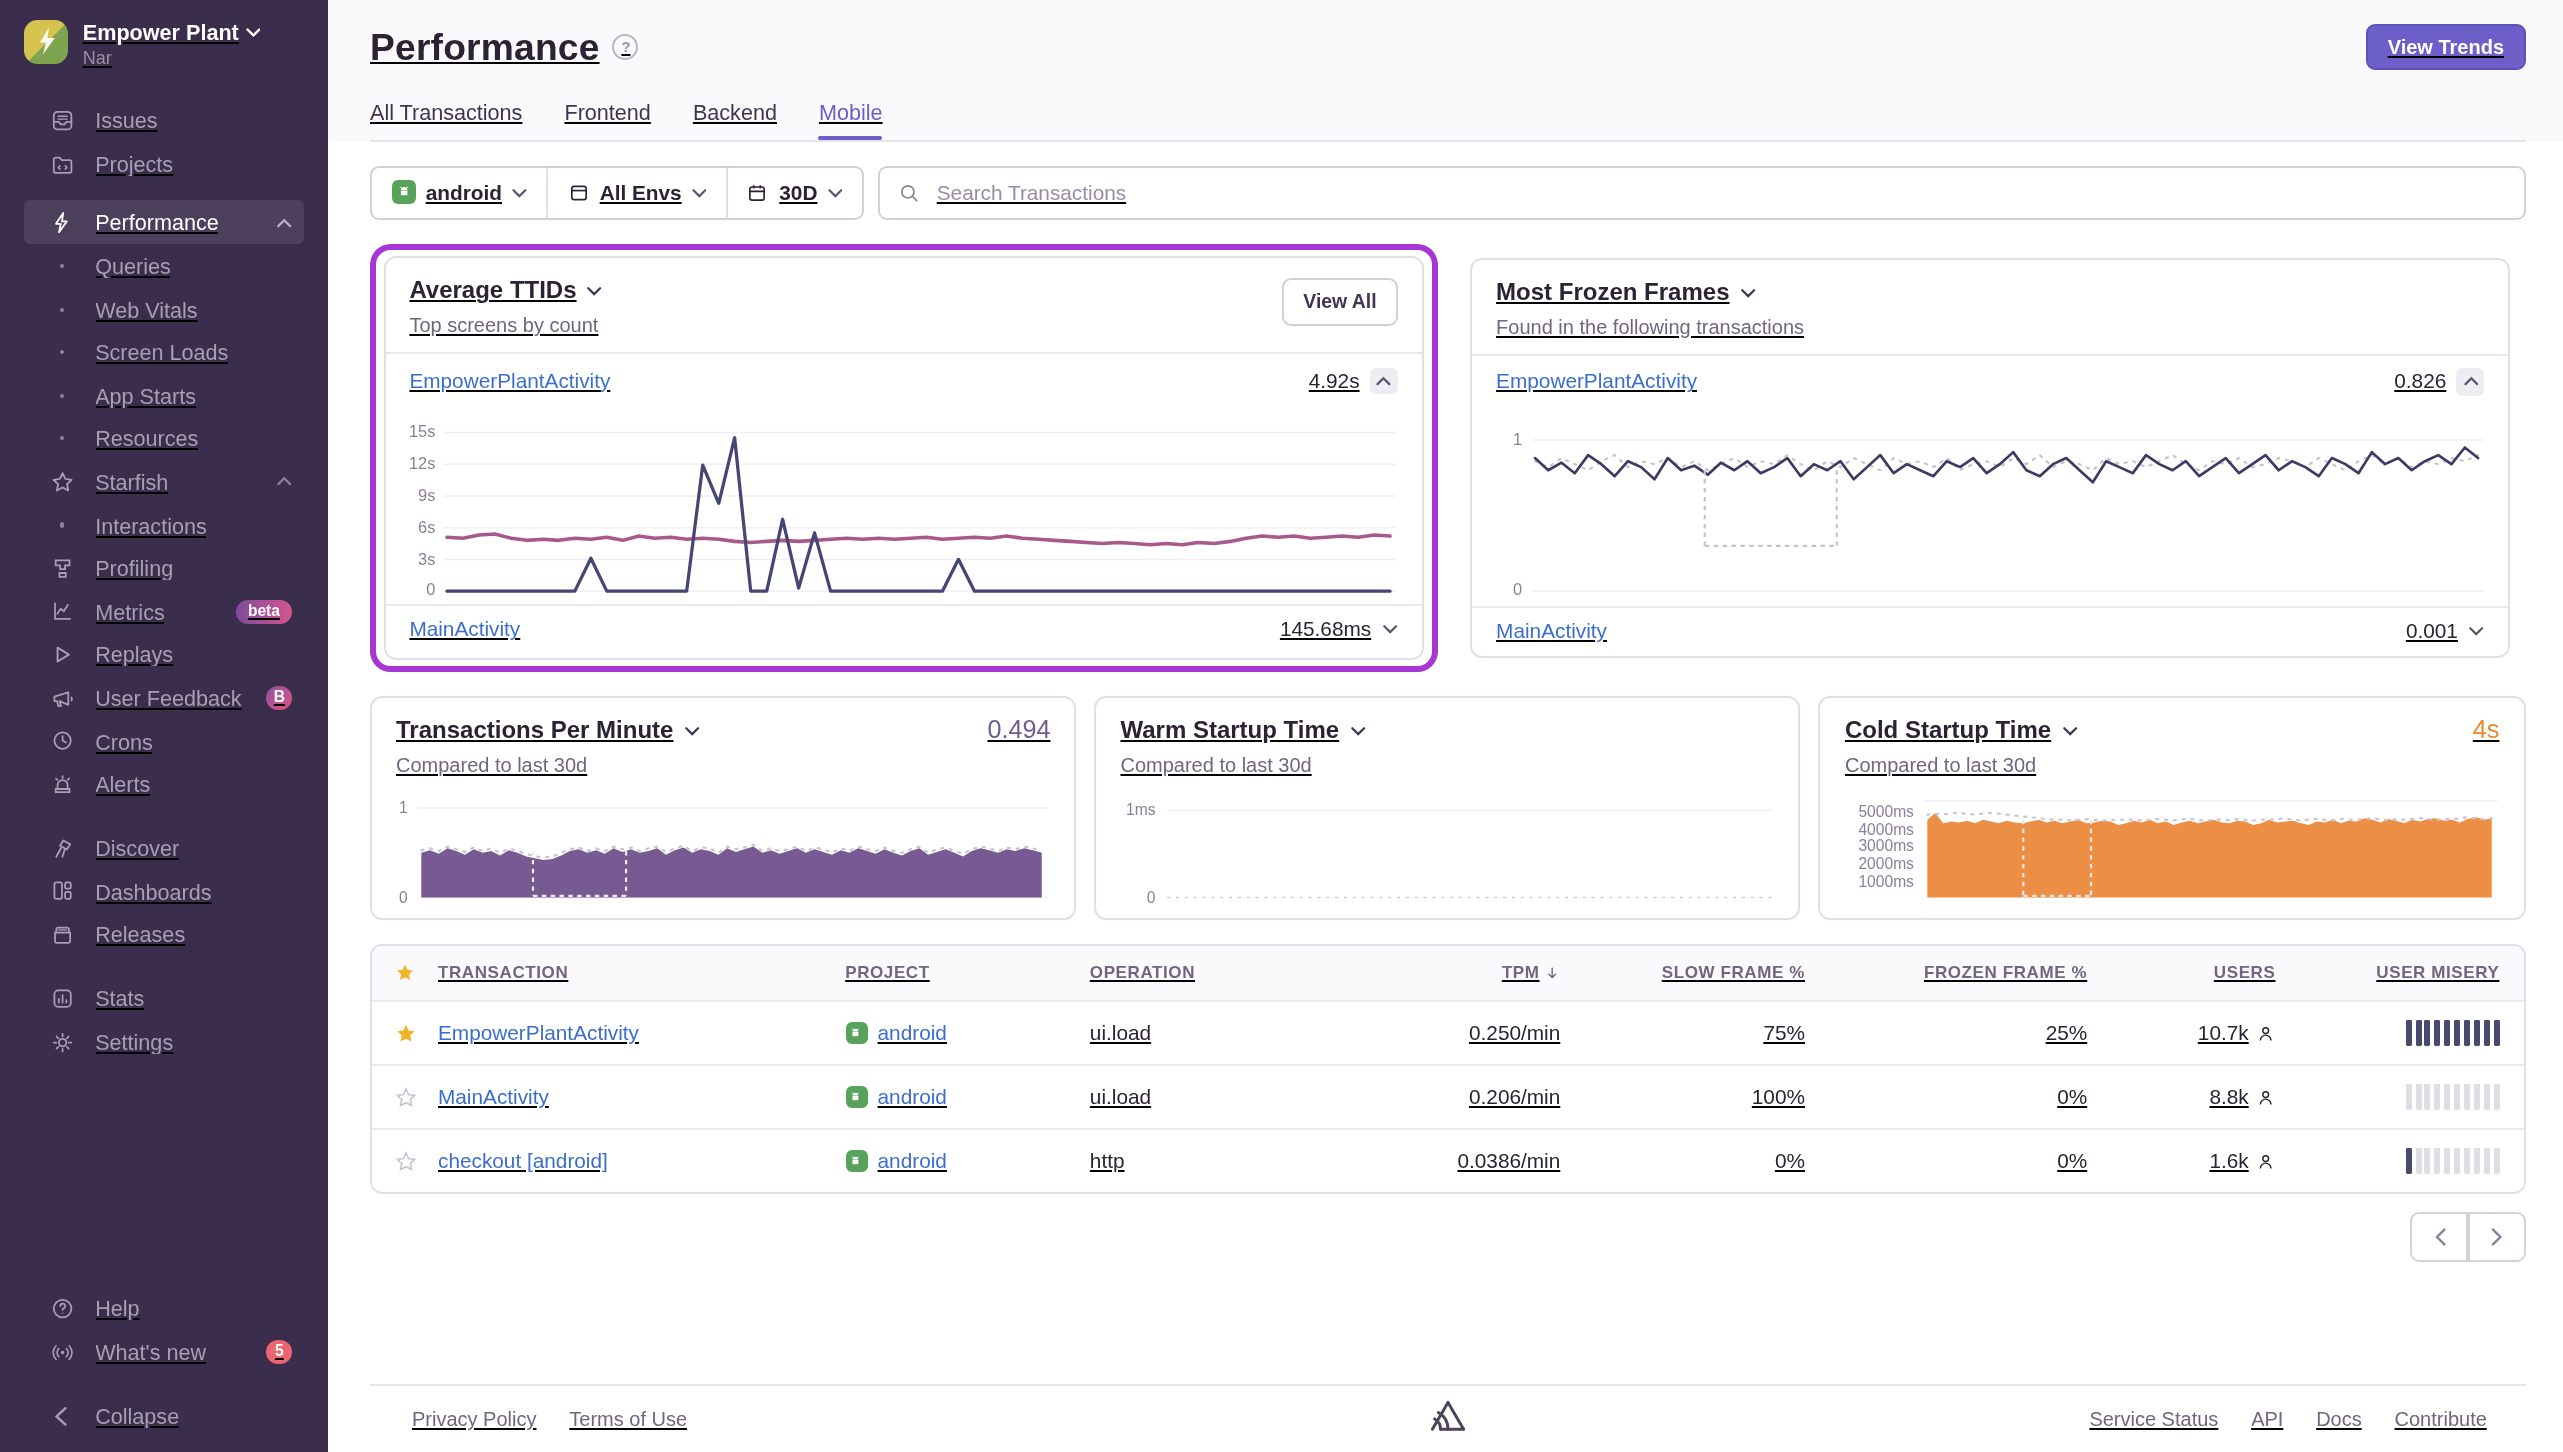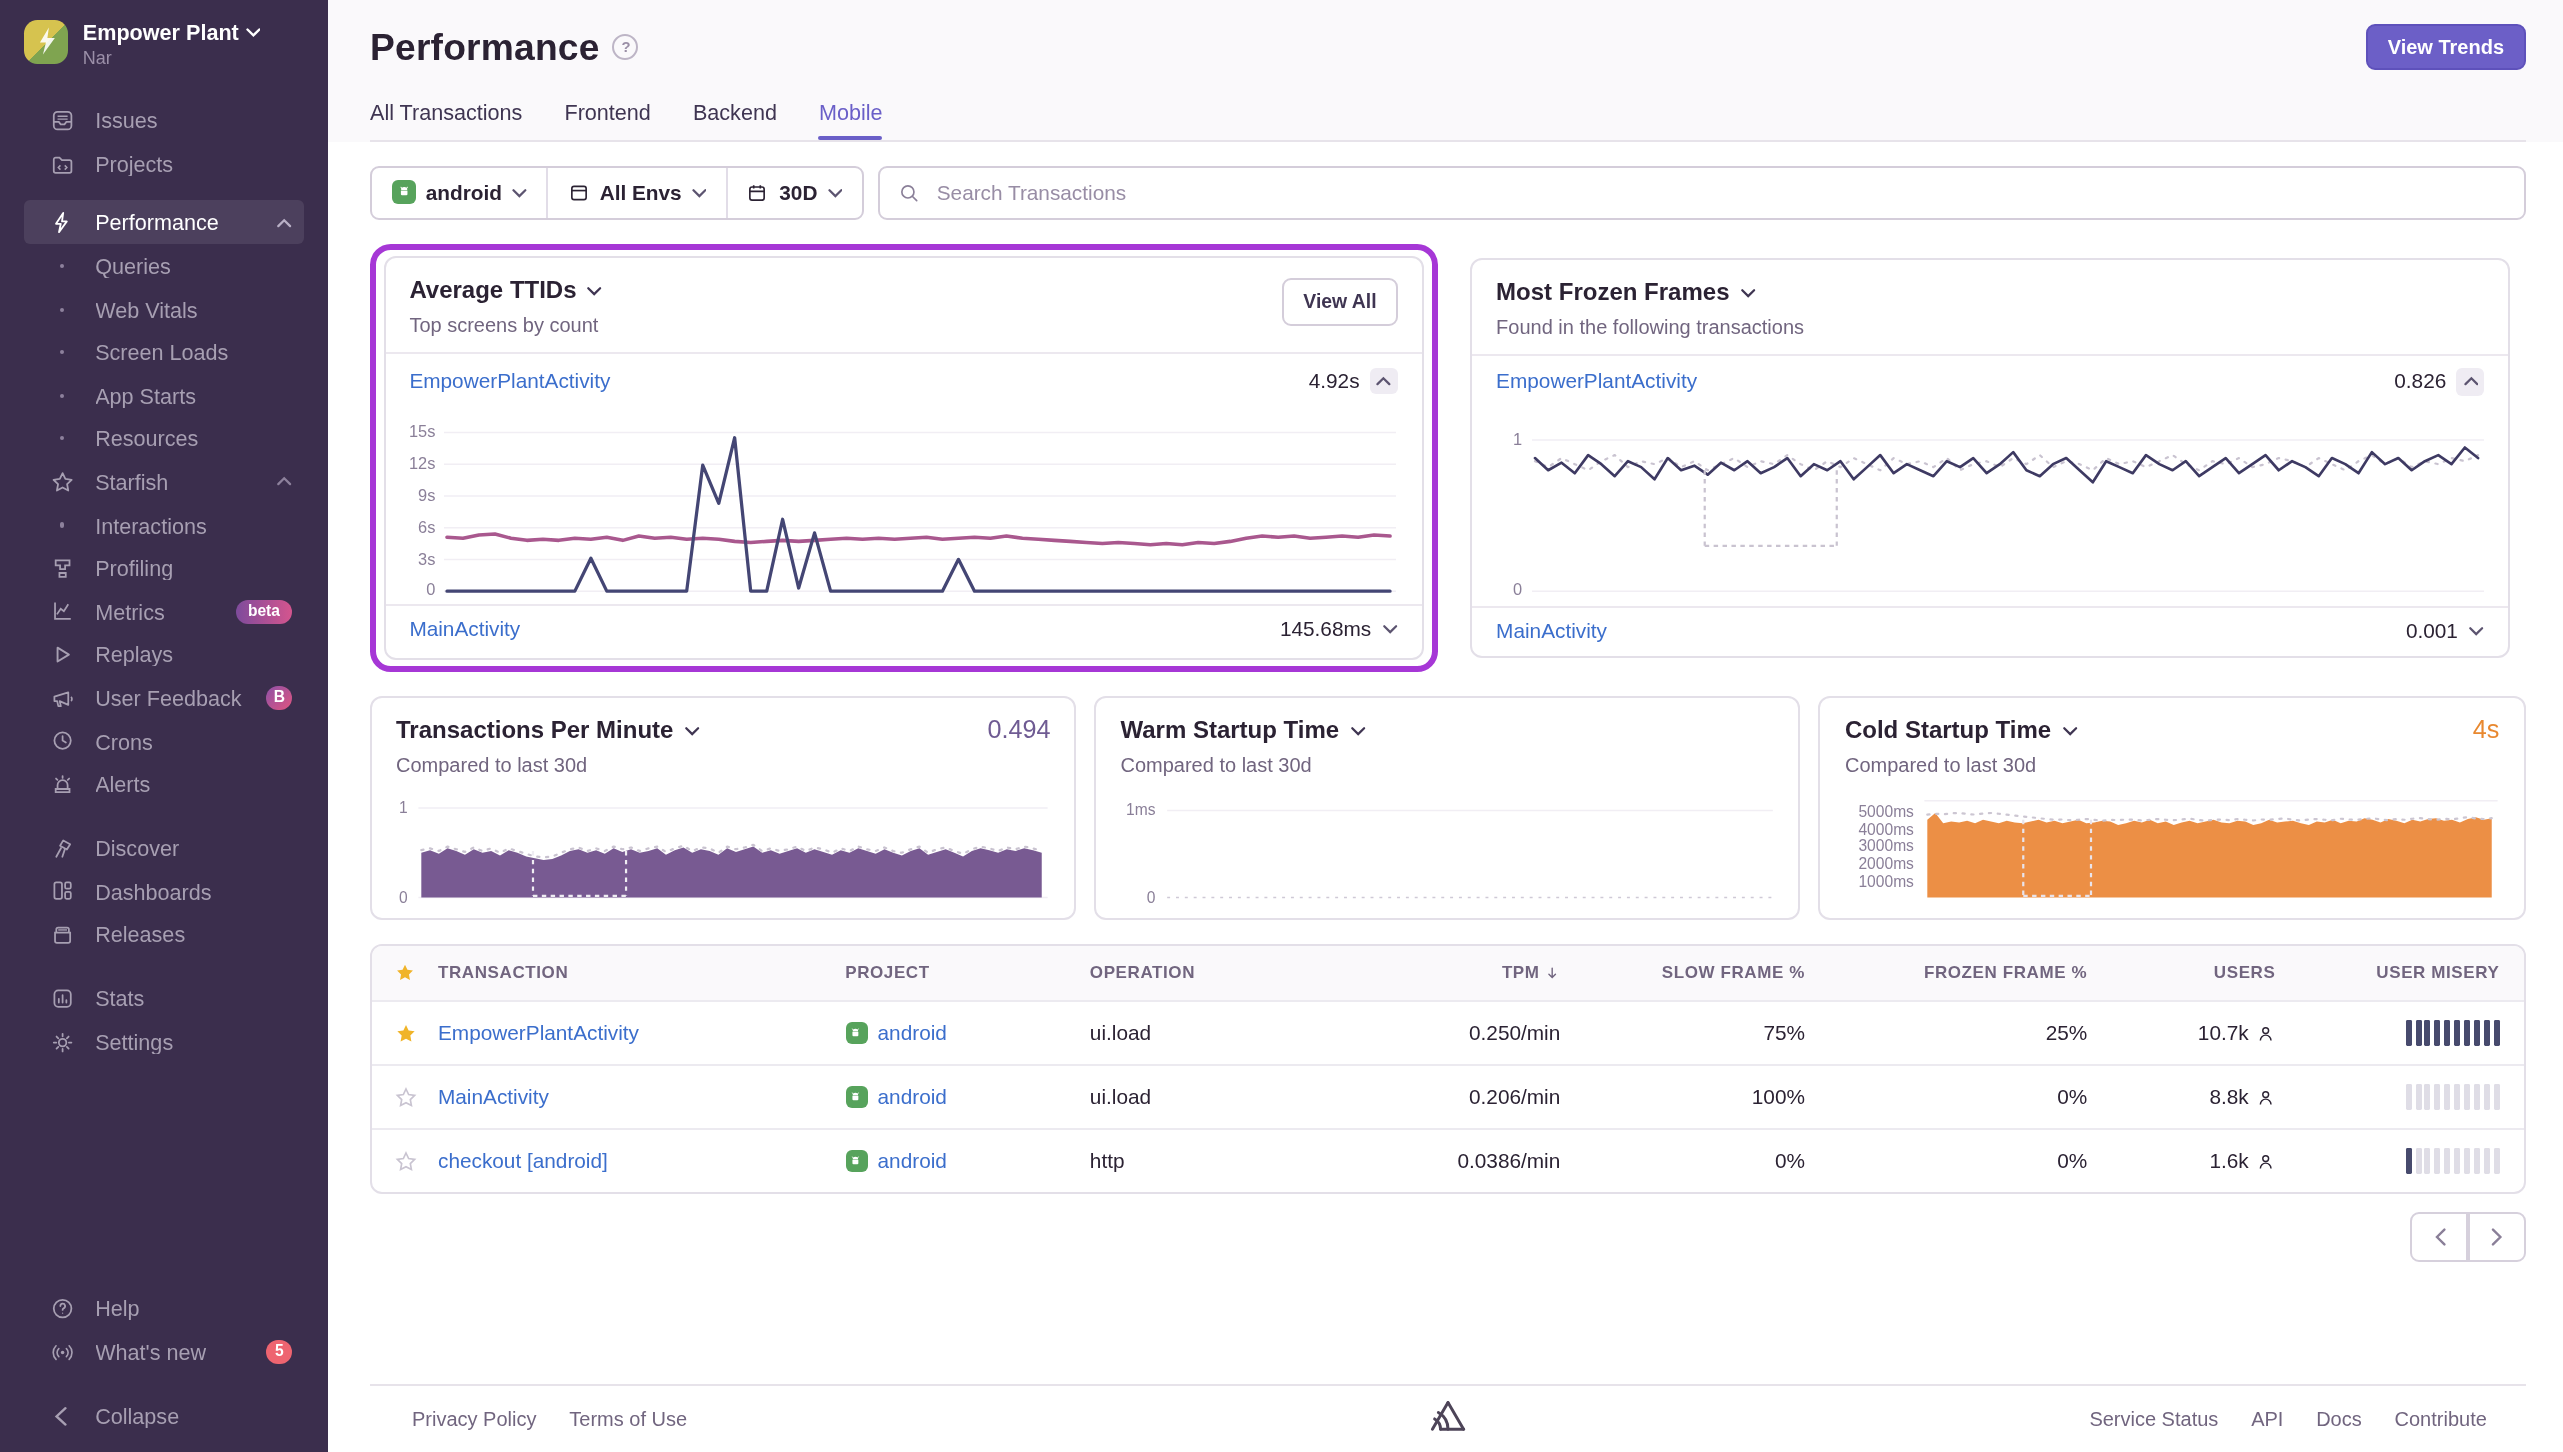--- a/index.html
+++ b/index.html
@@ -1,16 +1,16 @@
 <!DOCTYPE html>
 <html style="font-size:12px"><head>
 <meta charset="utf-8">
 <style>
   html,body{margin:0;padding:0;background:#fff;font-family:"Liberation Sans",sans-serif;}
-  .viewport{width:2563px;height:1453px;overflow:hidden;}
+  .viewport{width:2563px;height:1453px;overflow:hidden;text-decoration:underline;}
   .stage{width:1282px;height:726px;transform:scale(2);transform-origin:0 0;display:flex;background:#fff;}
 
   
   .sidebar{width:164px;min-width:164px;background:#3b2e4d;color:#a79fb2;display:flex;flex-direction:column;position:relative;box-sizing:border-box;padding:10.4px 0 7.4px;}
   .org{display:flex;align-items:flex-start;gap:7.4px;padding:0 12px;margin-bottom:15px;cursor:pointer;}
   .org-logo{width:22px;height:22px;border-radius:6.7px;background:linear-gradient(135deg,#d6c34f 52%,#7fa450 52%);position:relative;flex:none;}
   .org-logo svg{position:absolute;left:4.5px;top:3px;}
   .org-meta{line-height:1.15;min-width:0;}
   .org-name{color:#fff;font-weight:bold;font-size:10.8px;display:flex;align-items:center;gap:3.7px;white-space:nowrap;}
   .org-sub{color:#9b8fa8;font-size:9px;margin-top:1.5px;}

